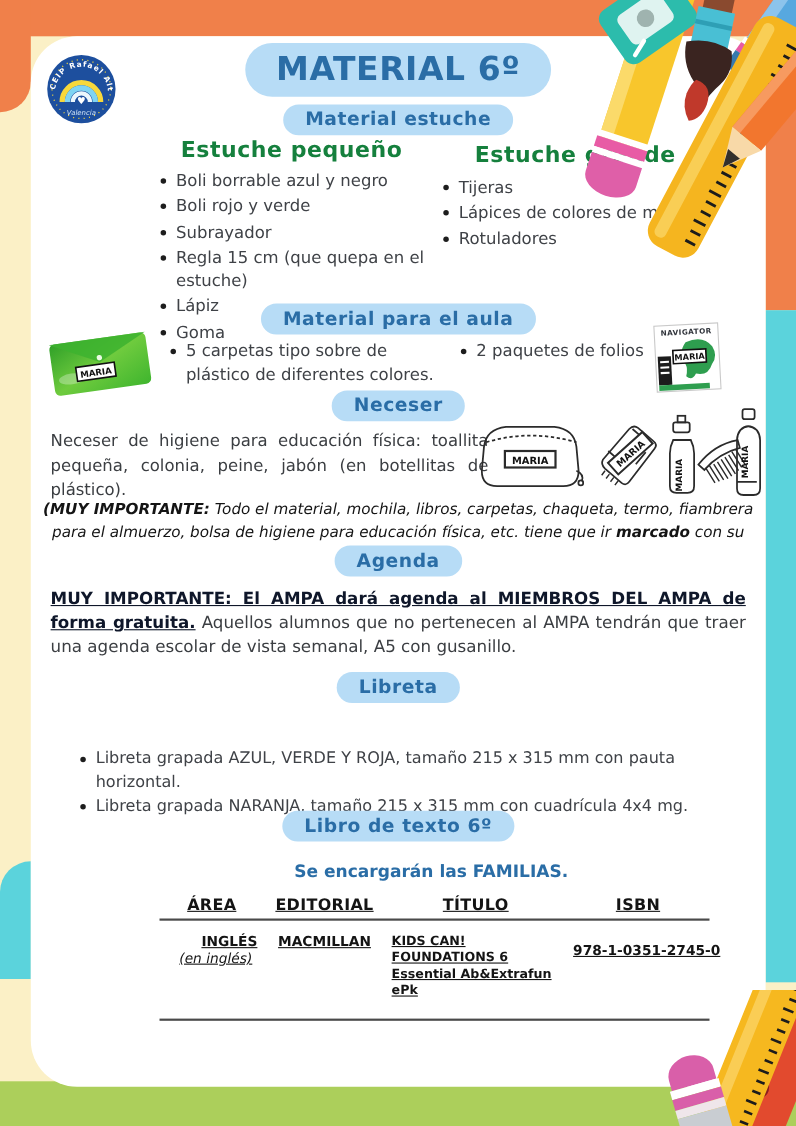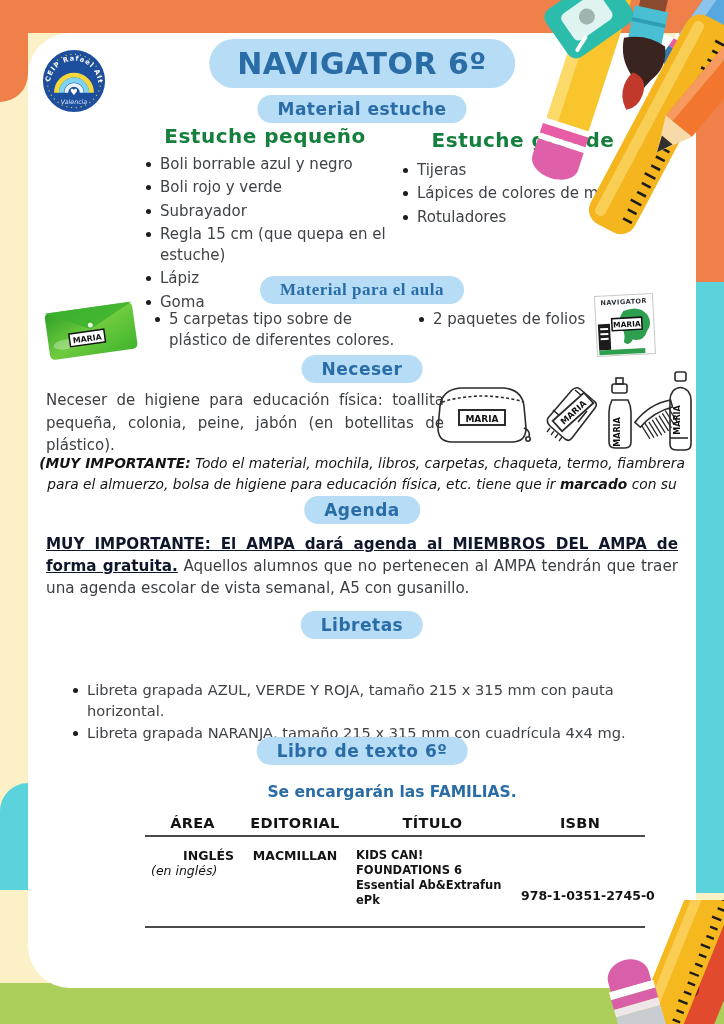--- a/index.html
+++ b/index.html
@@ -52,24 +52,24 @@
   .booktable{font-size:12.5px;color:#141414;}
   .trow{display:flex;align-items:flex-start;}
   .tc{box-sizing:border-box;padding:0 6px;}
   .tc-area{width:95px;}
   .tc-editorial{width:110px;}
   .tc-titulo{width:165px;}
   .tc-isbn{width:130px;}
   .thead .tc{font-size:14.5px;font-weight:700;text-align:center;letter-spacing:.3px;}
   .hrule{border:none;border-top:2px solid #4a4a4a;margin:4px 0;}
   .cell-area-name{font-weight:700;text-align:right;}
-  .cell-area-note{font-style:italic;font-size:12.5px;}
+  .cell-area-note{font-style:italic;font-size:12.5px;margin-left:12px;}
   .cell-editorial{font-weight:700;text-align:center;}
   .cell-titulo{font-weight:700;font-size:11.5px;line-height:1.3;}
-  .cell-isbn{font-weight:700;text-align:center;white-space:nowrap;padding-top:8px;margin-top:32px;}
+  .cell-isbn{font-weight:700;text-align:center;white-space:nowrap;padding-top:8px;}
 
   svg text{font-family:"DejaVu Sans","Liberation Sans",sans-serif;}
   .deco{position:absolute;z-index:6;pointer-events:none;}
 </style>
 </head>
 <body>
 
 <div class="bg bg-orange-top"></div>
 <div class="bg bg-orange-left"></div>
 <div class="bg bg-orange-right"></div>
@@ -89,21 +89,21 @@
       <textPath href="#logoArc" startOffset="4%">CEIP Rafael Altamira</textPath>
     </text>
     <path d="M 16,46 A 18,18 0 0 1 52,46" fill="none" stroke="#F7D83B" stroke-width="5"></path>
     <path d="M 21,46 A 13,13 0 0 1 47,46" fill="none" stroke="#7FD4F2" stroke-width="5"></path>
     <path d="M 26,46 A 8,8 0 0 1 42,46" fill="none" stroke="#EAF6FC" stroke-width="4"></path>
     <text x="34" y="48" text-anchor="middle" font-size="9" fill="#ffffff">♥</text>
     <text x="34" y="58" text-anchor="middle" font-size="6.5" font-style="italic" fill="#CFE3F7">Valencia</text>
   </svg>
 
   <div class="abs centered" style="top:6px;">
-    <span class="pill pill-title">NAVIGATOR 6º</span>
+    <span class="pill pill-title">MATERIAL 6º</span>
   </div>
 
   <div class="abs centered" style="top:62px;">
     <span class="pill pill-section">Material estuche</span>
   </div>
 
   <div class="abs" style="left:103px;top:91px;width:268px;">
     <div class="col-heading">Estuche pequeño</div>
     <ul class="mat" style="margin-top:6px;margin-left:12px;">
       <li>Boli borrable azul y negro</li>
@@ -116,21 +116,21 @@
   </div>
   <div class="abs" style="left:360px;top:95px;width:270px;">
     <div class="col-heading">Estuche grande</div>
     <ul class="mat" style="margin-top:8px;margin-left:12px;">
       <li>Tijeras</li>
       <li>Lápices de colores de madera</li>
       <li>Rotuladores</li>
     </ul>
   </div>
 
-  <div class="abs centered" style="top:243px;font-family:Liberation Serif, serif;">
+  <div class="abs centered" style="top:243px;">
     <span class="pill pill-section">Material para el aula</span>
   </div>
 
   <svg class="abs" style="left:14px;top:262px;" width="98" height="70" viewBox="0 0 100 70">
     <defs>
       <linearGradient id="gfold" x1="0" y1="0" x2="1" y2="1">
         <stop offset="0" stop-color="#2FA028"></stop>
           <stop offset=".5" stop-color="#6FCB3E"></stop>
           <stop offset="1" stop-color="#3FB52E"></stop>
       </linearGradient>
@@ -223,33 +223,33 @@
 
   <div class="abs centered" style="top:463px;">
     <span class="pill pill-section">Agenda</span>
   </div>
   <div class="abs agenda-block" style="left:18px;top:500px;width:632px;">
     <span class="agenda-highlight">MUY IMPORTANTE: El AMPA dará agenda al MIEMBROS DEL AMPA de forma gratuita.</span>
     <span>Aquellos alumnos que no pertenecen al AMPA tendrán que traer una agenda escolar de vista semanal, A5 con gusanillo.</span>
   </div>
 
   <div class="abs centered" style="top:578px;">
-    <span class="pill pill-section">Libretas</span>
+    <span class="pill pill-section">Libreta</span>
   </div>
   <ul class="mat abs" style="left:42px;top:647px;width:610px;font-size:14.6px;">
     <li>Libreta grapada AZUL, VERDE Y ROJA, tamaño 215 x 315 mm con pauta horizontal.</li>
     <li>Libreta grapada NARANJA, tamaño 215 x 315 mm con cuadrícula 4x4 mg.</li>
   </ul>
 
   <div class="abs centered" style="top:704px;">
     <span class="pill pill-section">Libro de texto 6º</span>
   </div>
   <div class="abs centered blue-sub" style="top:750px;font-size:15.5px;margin-left:30px;">Se encargarán las FAMILIAS.</div>
 
-  <div class="abs booktable" style="left:117px;top:782px;width:500px;">
+  <div class="abs booktable" style="left:117px;top:782px;width:500px;text-decoration:underline;">
     <div class="trow thead">
       <div class="tc tc-area">ÁREA</div>
       <div class="tc tc-editorial">EDITORIAL</div>
       <div class="tc tc-titulo">TÍTULO</div>
       <div class="tc tc-isbn">ISBN</div>
     </div>
     <hr class="hrule">
     <div class="trow" style="padding:7px 0 14px 0;">
       <div class="tc tc-area">
         <div class="cell-area-name">INGLÉS</div>

